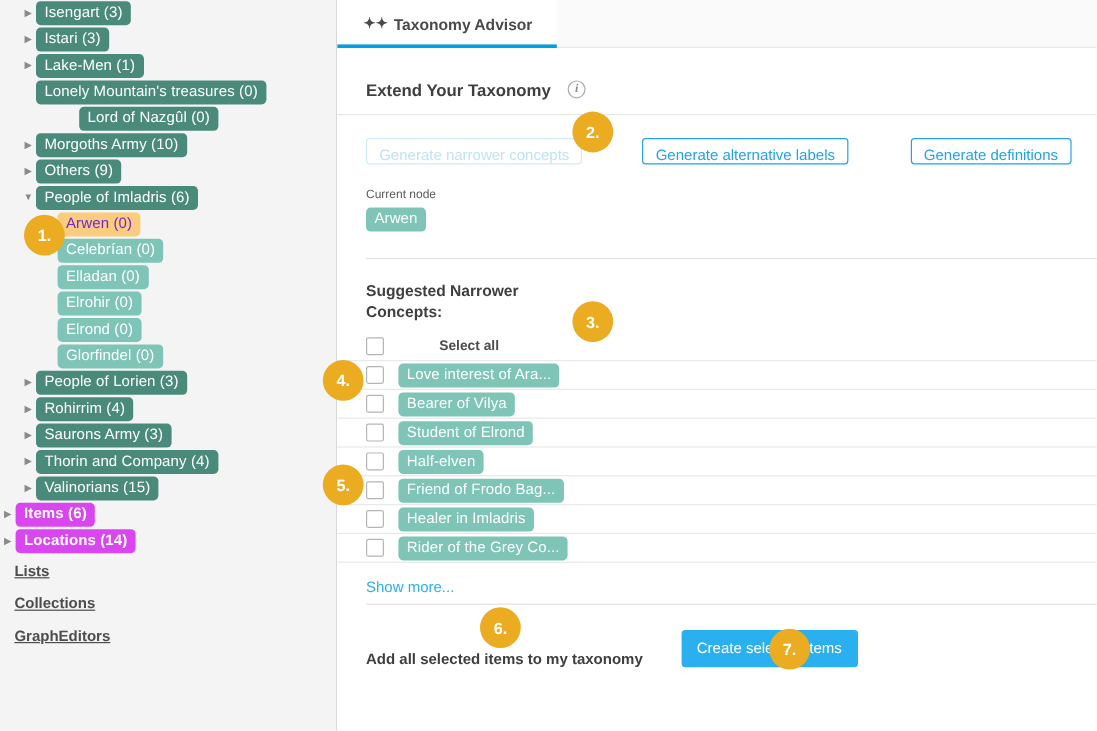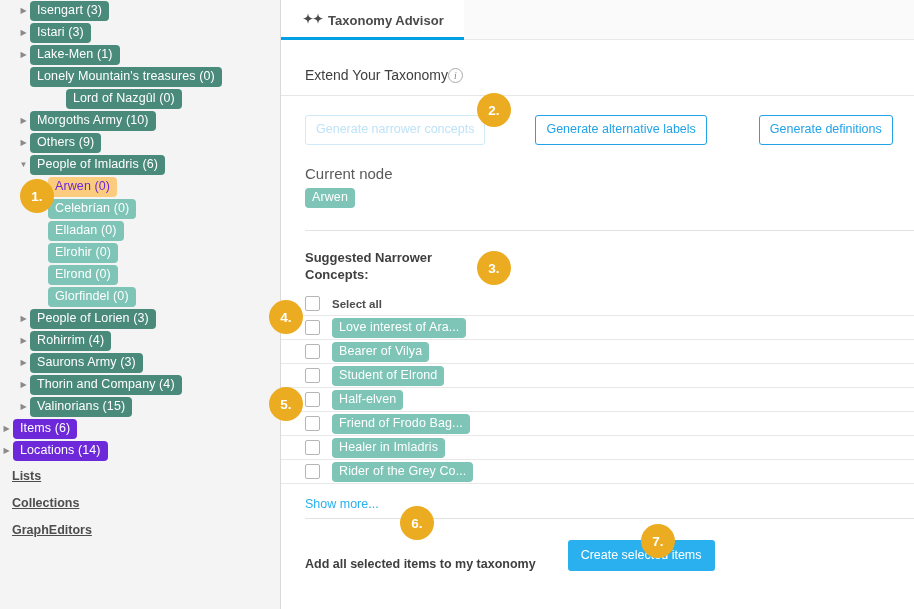--- a/index.html
+++ b/index.html
@@ -50,21 +50,21 @@
     display: inline-block;
     border-radius: 4px;
     color: #ffffff;
     font-size: 12.5px;
     line-height: 15px;
     padding: 2px 7px 3px 7px;
     letter-spacing: 0.1px;
   }
   .chip.dark   { background: #4a8a7b; }
   .chip.light  { background: #7ec4b7; }
-  .chip.purple { background: #6d28d9; }
+  .chip.purple { background: #d946ef; font-weight: bold; }
   .chip.sel    { background: #fbcc7d; color: #6d28d9; }
 
   .plain-item {
     font-size: 12.5px;
     font-weight: bold;
     color: #4d4d4d;
     height: 27px;
     display: flex;
     align-items: center;
     padding-left: 12px;
@@ -117,24 +117,25 @@
     position: relative;
     top: -1px;
   }
 
   .panel-body {
     padding: 0 0 0 0;
   }
 
   .section-head {
     display: flex;
-    align-items: flex-end;
+    align-items: flex-start;
+    gap: 14px;
     padding: 27px 0 0 24px;
     font-size: 14px;
-    font-weight: normal;
+    font-weight: bold;
     color: #3f3f3f;
   }
   .info-icon {
     width: 15px; height: 15px;
     border-radius: 50%;
     border: 1px solid #aaaaaa;
     color: #8a8a8a;
     font-size: 10px;
     font-style: italic;
     font-family: "Liberation Serif", serif;
@@ -156,35 +157,35 @@
     align-items: center;
     padding: 19px 0 0 24px;
   }
   .obtn {
     border: 1px solid #22a3e8;
     color: #22a3e8;
     background: #ffffff;
     border-radius: 3px;
     font-size: 12.5px;
     font-family: "Liberation Sans", sans-serif;
-    padding: 6px 10px 8px 10px;
+    padding: 6px 10px 0 10px;
     cursor: pointer;
     white-space: nowrap;
   }
   .obtn.disabled {
     border-color: #cfeaf9;
     color: #bfe2f7;
     cursor: default;
   }
   .gap-a { width: 50px; }
   .gap-b { width: 52px; }
 
   .cur-label {
     padding: 20px 8px 0 24px;
-    font-size: 15px;
+    font-size: 10px;
     color: #5a5a5a;
   }
   .cur-chip-row {
     padding: 5px 0 0 24px;
   }
   .divider-wide {
     height: 1px;
     background: #e2e2e2;
     margin: 22px 0 0 24px;
     width: 100%;
@@ -205,21 +206,21 @@
   }
 
   .rows { margin-top: 9px; }
   .row {
     display: flex;
     align-items: center;
     height: 24px;
     padding-left: 24px;
     border-bottom: 1px solid #e8e8e8;
   }
-  .row.first { border-top: none; }
+  .row.first { border-top: none; gap: 34px; }
   .cbx {
     width: 15px; height: 15px;
     min-width: 15px;
     border: 1px solid #b5b5b5;
     background: #ffffff;
     border-radius: 2px;
     margin-right: 12px;
     cursor: pointer;
   }
   .row-label {

